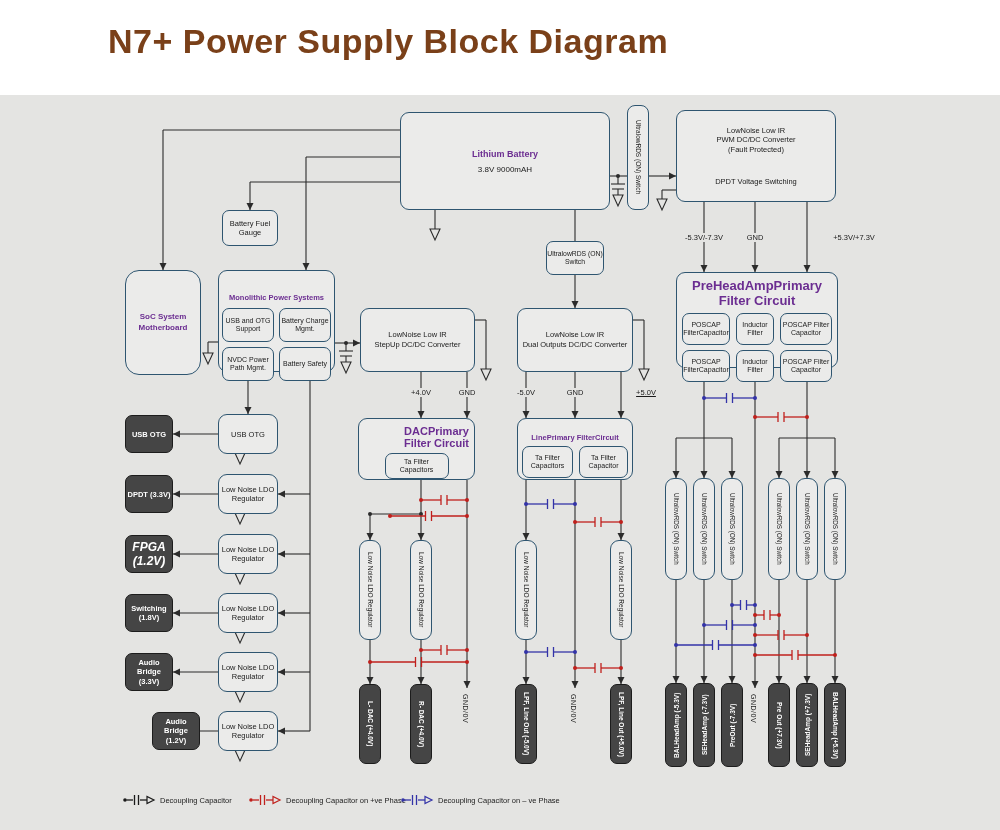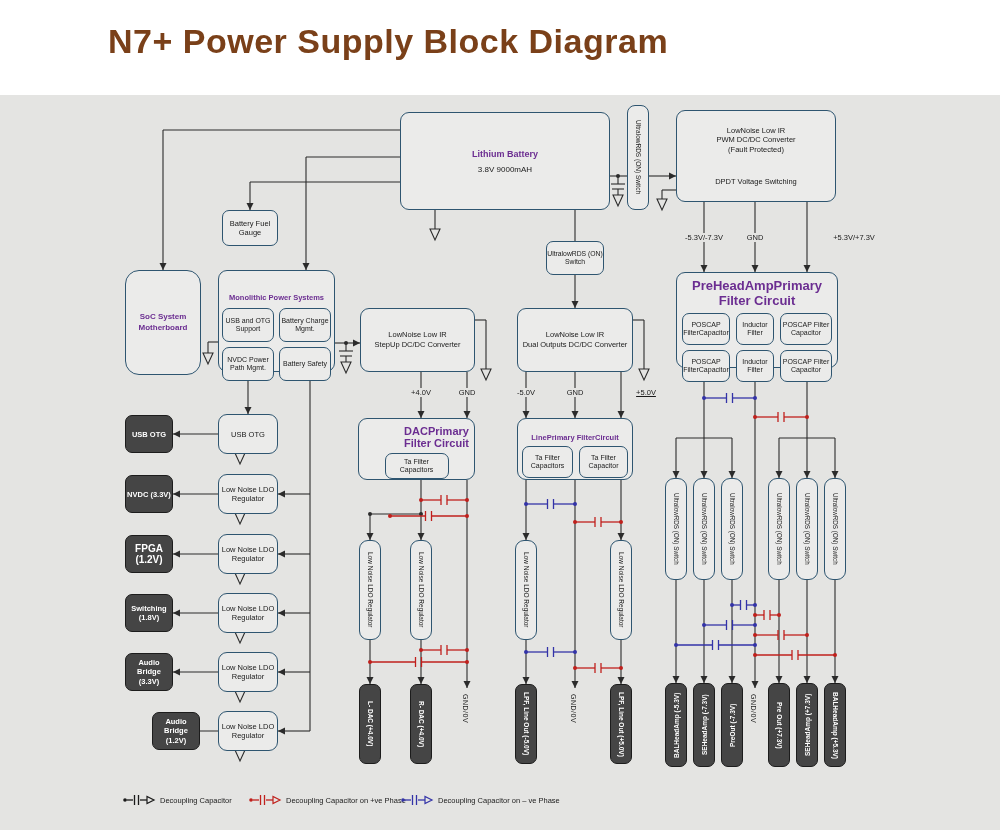--- a/index.html
+++ b/index.html
@@ -360,22 +360,22 @@
 
     <div class="blk" style="left:517px;top:418px;width:116px;height:62px;justify-content:flex-start;padding-top:14px;">
       <div class="tp" style="font-size:7.5px;">LinePrimary FilterCircuit</div>
       <div style="display:flex;gap:6px;margin-top:4px;">
         <div class="sub" style="width:51px;height:32px;">Ta Filter Capacitors</div>
         <div class="sub" style="width:49px;height:32px;">Ta Filter Capacitor</div>
       </div>
     </div>
 
     <div class="dark" style="left:125px;top:415px;width:48px;height:38px;font-size:7.5px;">USB OTG</div>
-    <div class="dark" style="left:125px;top:475px;width:48px;height:38px;font-size:7.5px;">NVDC (3.3V)</div>
-    <div class="dark" style="left:125px;top:535px;width:48px;height:38px;font-size:10px;">FPGA (1.2V)</div>
+    <div class="dark" style="left:125px;top:475px;width:48px;height:38px;font-size:7.5px;">DPDT (3.3V)</div>
+    <div class="dark" style="left:125px;top:535px;width:48px;height:38px;font-size:12px;font-style:italic;">FPGA (1.2V)</div>
     <div class="dark" style="left:125px;top:594px;width:48px;height:38px;font-size:7.5px;line-height:1.25;">Switching (1.8V)</div>
     <div class="dark" style="left:125px;top:653px;width:48px;height:38px;font-size:7.5px;line-height:1.25;">Audio Bridge (3.3V)</div>
     <div class="dark" style="left:125px;top:712px;width:48px;height:38px;font-size:7.5px;line-height:1.25;margin-left:27px;">Audio Bridge (1.2V)</div>
 
     <div class="blk" style="left:218px;top:414px;width:60px;height:40px;font-size:7.5px;">USB OTG</div>
     <div class="blk" style="left:218px;top:474px;width:60px;height:40px;font-size:7.5px;line-height:1.2;">Low Noise LDO Regulator</div>
     <div class="blk" style="left:218px;top:534px;width:60px;height:40px;font-size:7.5px;line-height:1.2;">Low Noise LDO Regulator</div>
     <div class="blk" style="left:218px;top:593px;width:60px;height:40px;font-size:7.5px;line-height:1.2;">Low Noise LDO Regulator</div>
     <div class="blk" style="left:218px;top:652px;width:60px;height:40px;font-size:7.5px;line-height:1.2;">Low Noise LDO Regulator</div>
     <div class="blk" style="left:218px;top:711px;width:60px;height:40px;font-size:7.5px;line-height:1.2;">Low Noise LDO Regulator</div>

